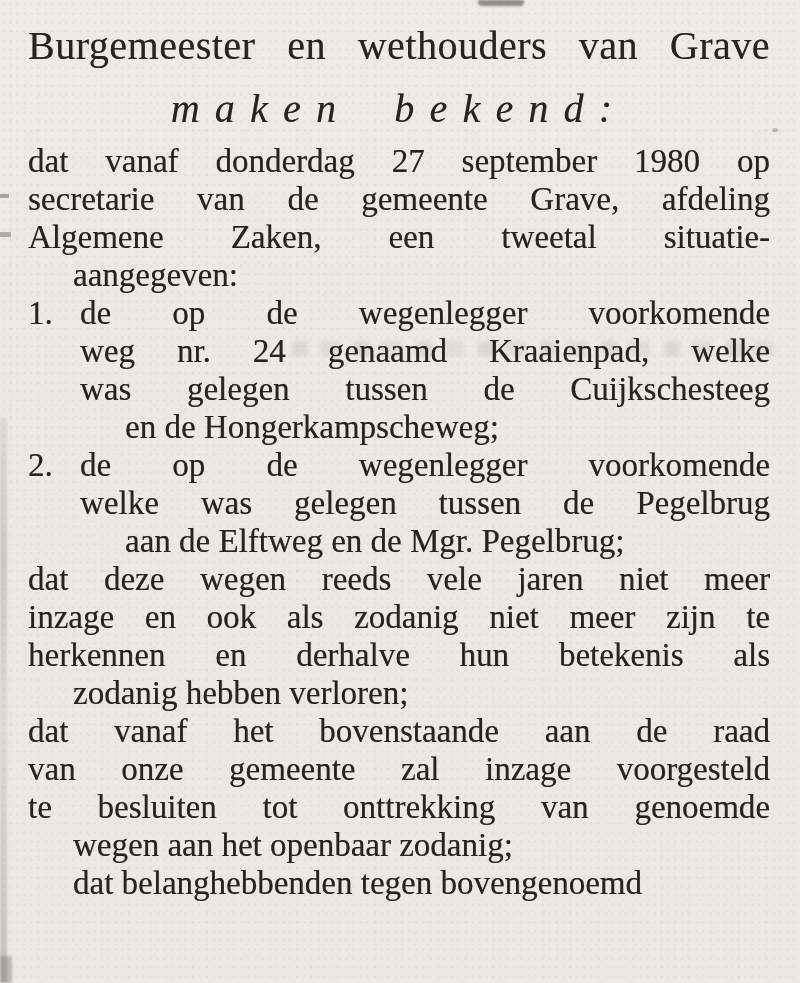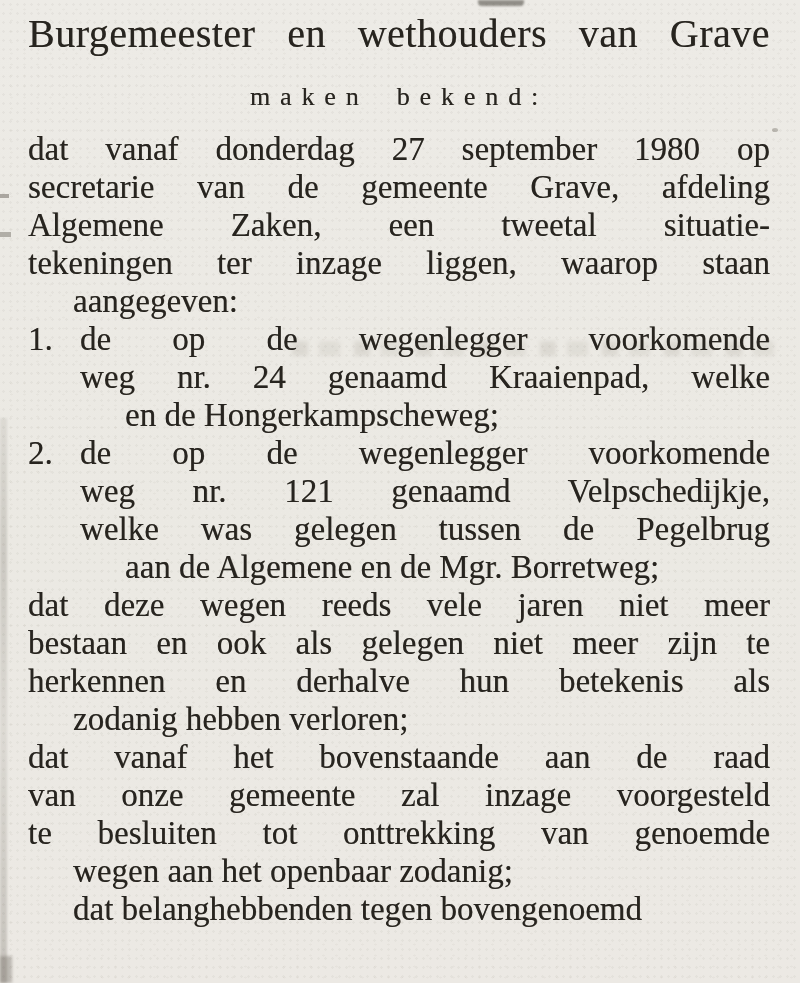--- a/index.html
+++ b/index.html
@@ -20,35 +20,36 @@
     background-position: 0 0, 5px 4px, 0 0;
     font-family: "Liberation Serif", "DejaVu Serif", serif;
     color: #27241F;
   }
   .content {
     position: relative;
     padding: 0 30px 0 28px;
     text-shadow: 0.3px 0.4px 0.6px rgba(42,38,30,0.55);
   }
   .title {
-    margin-top: 12px;
+    margin-top: 24px;
     font-size: 40px;
     line-height: 44px;
     letter-spacing: 0.5px;
     text-align: justify;
     text-align-last: justify;
     white-space: nowrap;
   }
   .subtitle {
     margin-top: 22px;
-    font-size: 26px;
+    font-size: 40px;
     line-height: 38px;
     text-align: center;
     letter-spacing: 0.38em;
     word-spacing: 0.45em;
+    font-style: italic;
   }
   .bodytext {
     margin-top: 14px;
     font-size: 33px;
     line-height: 38px;
   }
   .line {
     text-align: justify;
     text-align-last: justify;
     white-space: normal;
@@ -129,42 +130,41 @@
     <div class="title">Burgemeester en wethouders van Grave</div>
 
     <div class="subtitle">maken bekend:</div>
 
     <div class="bodytext">
 
       <div>
         <div class="line">dat vanaf donderdag 27 september 1980 op</div>
         <div class="line">secretarie van de gemeente Grave, afdeling</div>
         <div class="line">Algemene Zaken, een tweetal situatie-</div>
-        <div class="line">tekeningen ter inzage liggen, waarop staan</div>
         <div class="line last">aangegeven:</div>
       </div>
 
       <div class="list-item">
         <span class="list-num">1.</span>
         <div class="line">de op de wegenlegger voorkomende</div>
         <div class="line">weg nr. 24 genaamd Kraaienpad, welke</div>
+        <div class="line">was gelegen tussen de Cuijkschesteeg</div>
         <div class="line last">en de Hongerkampscheweg;</div>
       </div>
 
       <div class="list-item">
         <span class="list-num">2.</span>
         <div class="line">de op de wegenlegger voorkomende</div>
-        <div class="line">weg nr. 121 genaamd Velpschedijkje,</div>
         <div class="line">welke was gelegen tussen de Pegelbrug</div>
-        <div class="line last">aan de Algemene en de Mgr. Borretweg;</div>
+        <div class="line last">aan de Elftweg en de Mgr. Pegelbrug;</div>
       </div>
 
       <div>
         <div class="line">dat deze wegen reeds vele jaren niet meer</div>
-        <div class="line">bestaan en ook als gelegen niet meer zijn te</div>
+        <div class="line">inzage en ook als zodanig niet meer zijn te</div>
         <div class="line">herkennen en derhalve hun betekenis als</div>
         <div class="line last">zodanig hebben verloren;</div>
       </div>
 
       <div>
         <div class="line">dat vanaf het bovenstaande aan de raad</div>
         <div class="line">van onze gemeente zal inzage voorgesteld</div>
         <div class="line">te besluiten tot onttrekking van genoemde</div>
         <div class="line last">wegen aan het openbaar zodanig;</div>
       </div>

